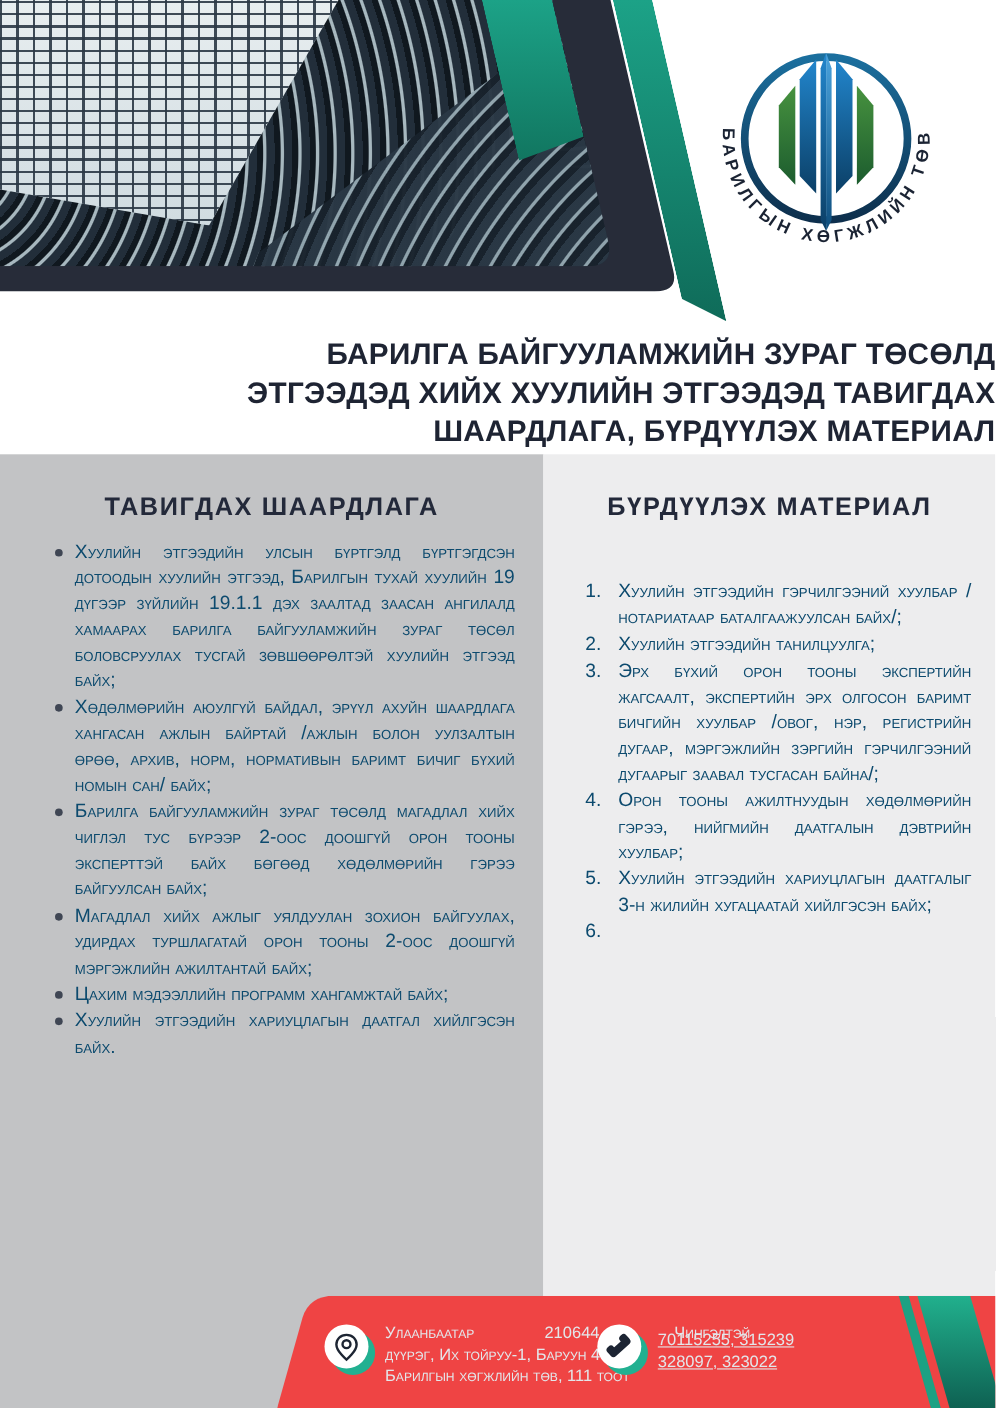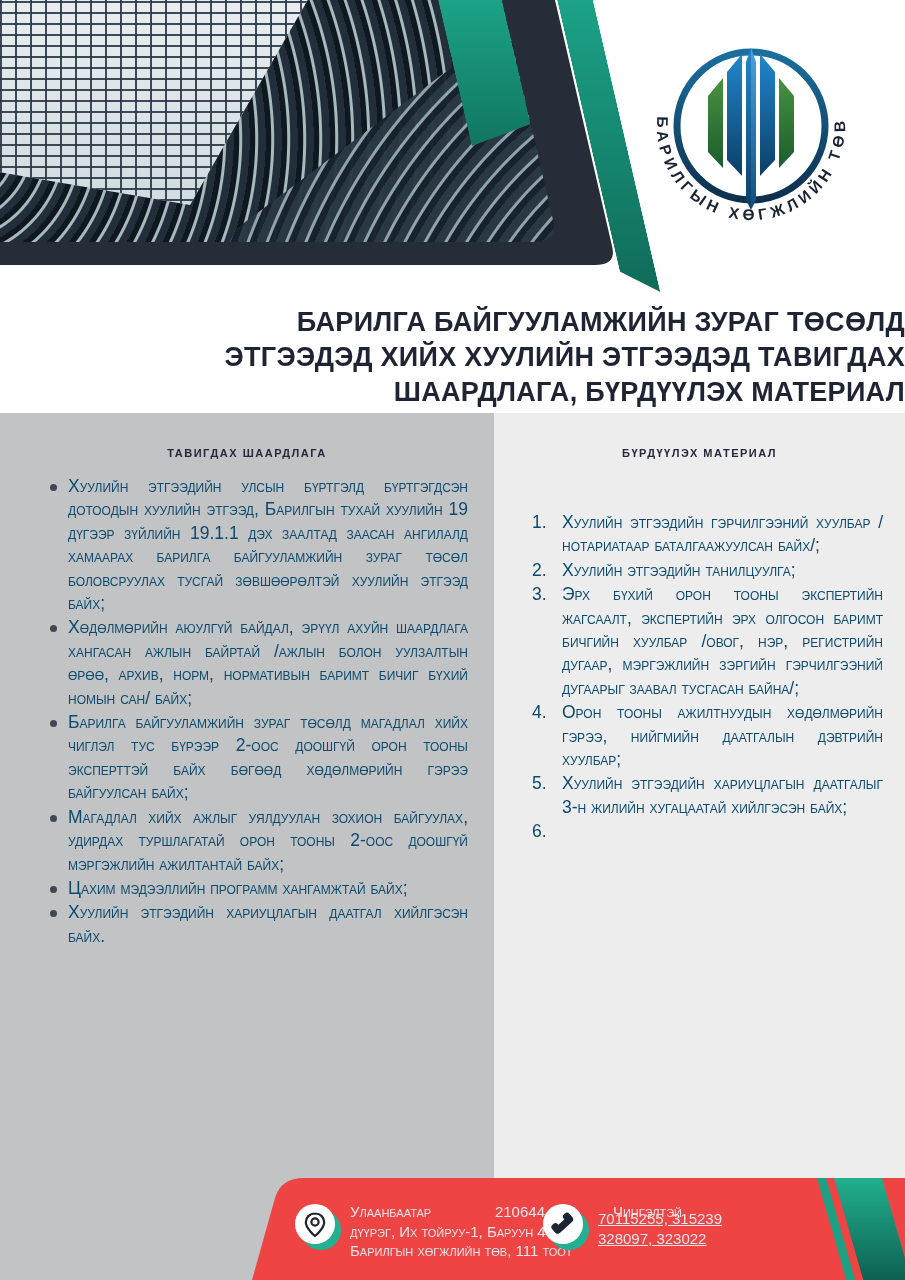--- a/index.html
+++ b/index.html
@@ -37,21 +37,21 @@
 
   
   .title{position:absolute;top:287px;left:0;width:905px;text-align:right;
       font-weight:bold;font-size:27px;line-height:35px;color:#1e2433;letter-spacing:.3px;}
 
   
   .columns{position:absolute;top:413px;left:0;right:0;bottom:0;display:flex;}
   .col{box-sizing:border-box;}
   .col-left{width:494px;background:#c2c3c5;}
   .col-right{width:411px;background:#ededee;}
-  .col h2{margin:34px 0 0 0;text-align:center;font-size:11px;letter-spacing:1.5px;
+  .col h2{margin:34px 0 0 0;text-align:center;font-size:23px;letter-spacing:1.5px;
       color:#23293a;font-weight:bold;}
   .body-text{font-size:17.5px;line-height:23.4px;color:#0c4a6e;font-variant:small-caps;
       text-align:justify;}
   .col-left .list{margin:16px 26px 0 48px;padding:0;list-style:none;}
   .col-left .list li{position:relative;padding-left:20px;margin-bottom:1px;}
   .col-left .list li::before{content:"";position:absolute;left:2px;top:9px;width:7px;height:7px;
       border-radius:50%;background:#3f4document654;background:#3f4654;}
   .col-right .list{margin:52px 22px 0 38px;padding:0;list-style:none;}
   .col-right .list li{display:flex;margin-bottom:1px;}
   .col-right .num{flex:0 0 30px;}

